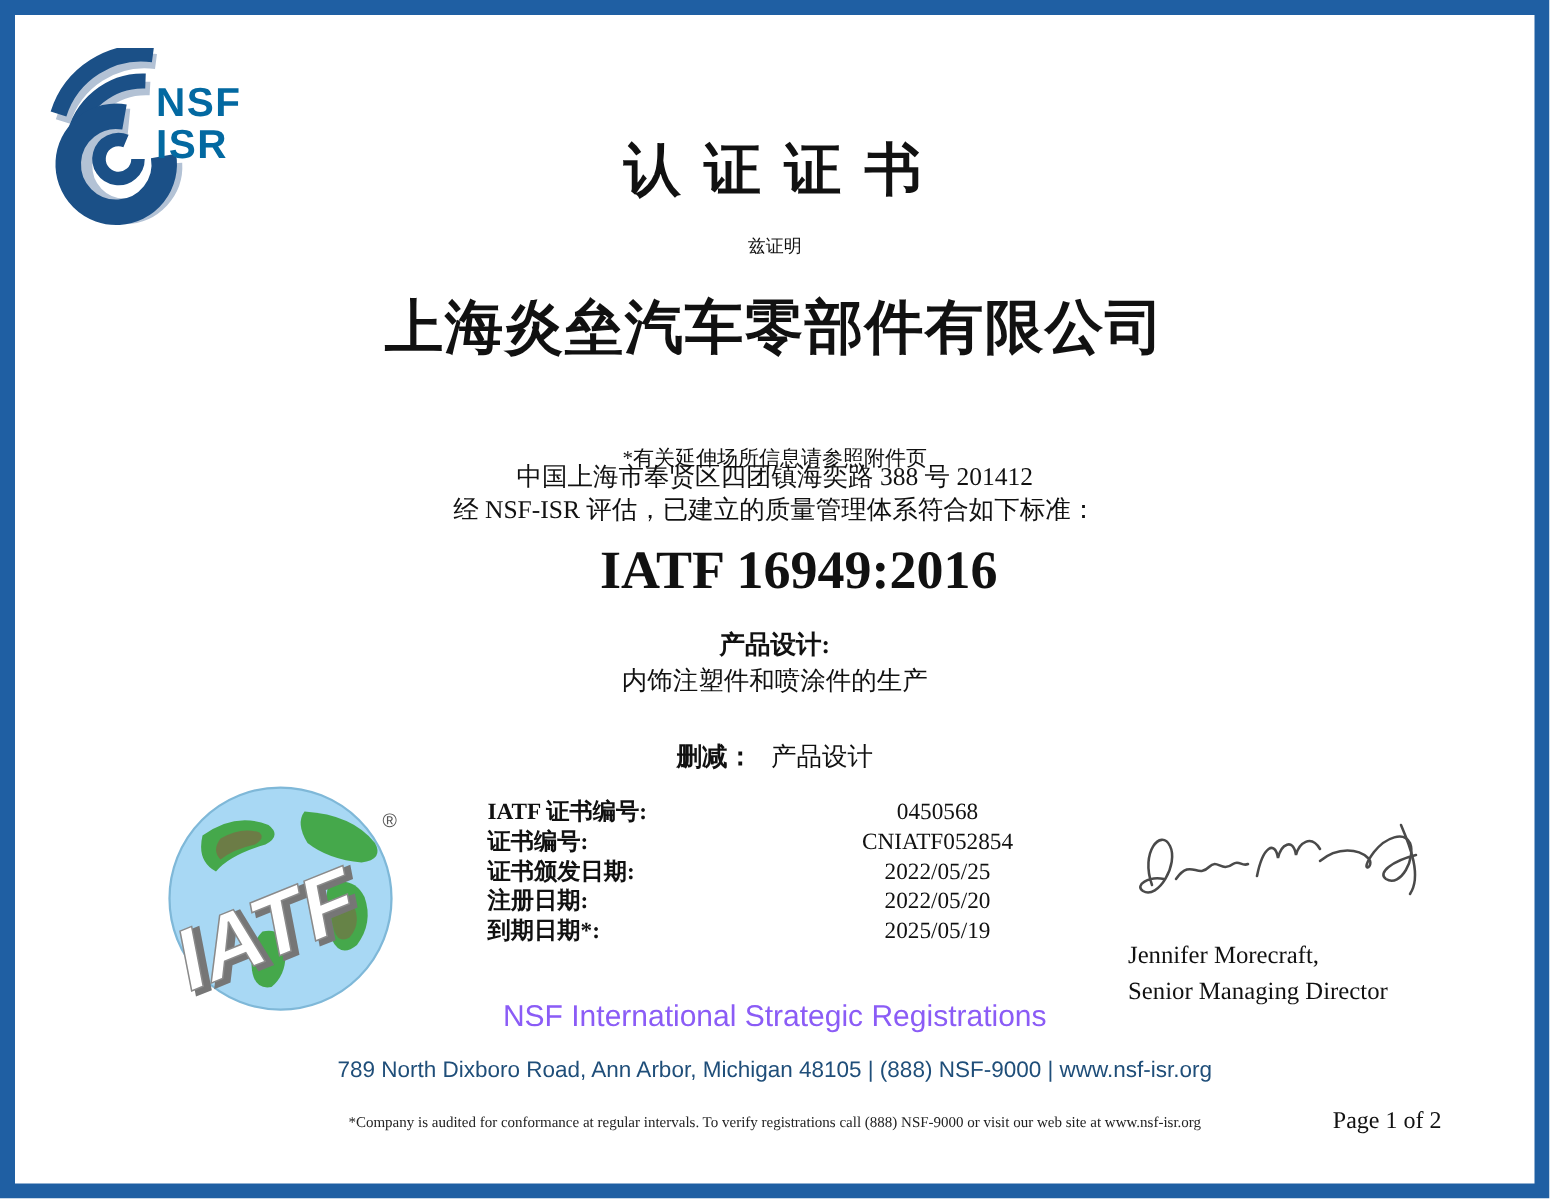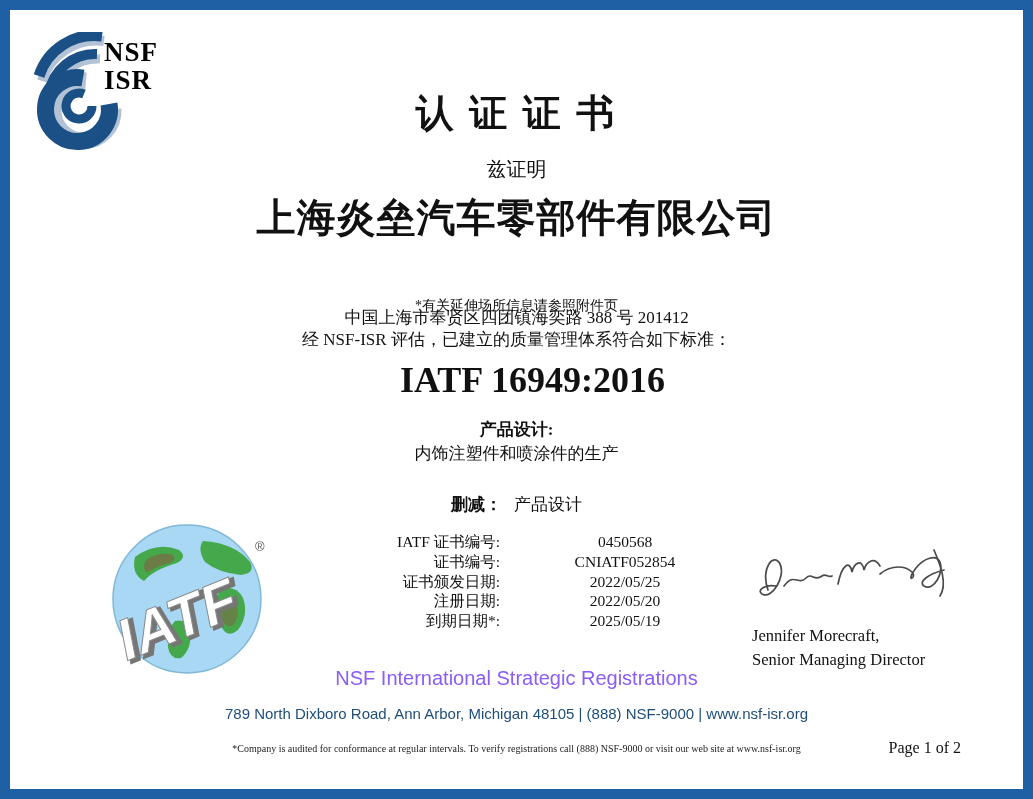--- a/index.html
+++ b/index.html
@@ -15,44 +15,44 @@
     border:10px solid #1f5fa3;
     background:#fff;
     overflow:hidden;
   }
   .abs { position:absolute; }
   .center { left:0; right:0; text-align:center; }
 
   
   .nsf-logo { left:20px; top:22px; width:180px; height:132px; }
   .nsf-logo-text {
-    position:absolute; left:74px; top:6px;
-    font-family:Liberation Serif, serif;
-    font-weight:bold; color:#000000;
+    position:absolute; left:74px; top:22px;
+    font-family:Liberation Sans, sans-serif;
+    font-weight:bold; color:#0369a1;
     font-size:27px; line-height:28px; letter-spacing:1px;
   }
 
   
   .cert-title   { top:78px;  font-size:38px; font-weight:600; letter-spacing:3px; }
-  .certify-line { top:146px; font-size:20px; }
+  .certify-line { top:146px; font-size:12px; }
   .company-name { top:181px; font-size:39px; font-weight:bold; letter-spacing:1px; }
   .company-addr { top:252px; font-size:17px;margin-top:44px; }
   .ext-note     { top:287px; font-size:14px; }
   .assess-line  { top:318px; font-size:17px; }
   .standard     { top:349px; font-size:36px; font-weight:bold;margin-left:32px; }
   .scope-label  { top:408px; font-size:17px; font-weight:bold; }
   .scope-value  { top:432px; font-size:17px; }
   .exclusion    { top:483px; font-size:17px; }
   .exclusion .lbl { font-weight:bold; }
   .exclusion .val { margin-left:12px; }
 
   
   .details { left:315px; top:522px; width:480px; }
   .detail-row { display:flex; height:19.8px; font-size:15.5px; line-height:19.8px; }
-  .detail-label { width:175px; text-align:right; }
+  .detail-label { width:175px; text-align:left;font-weight:bold; }
   .detail-value { width:250px; text-align:center; }
 
   
   .iatf-globe { left:85px; top:505px; width:185px; height:165px; }
 
   
   .signature-block { left:742px; top:530px; width:230px; }
   .signature-name { font-size:16.5px; line-height:20px; margin-top:4px; }
 
   

